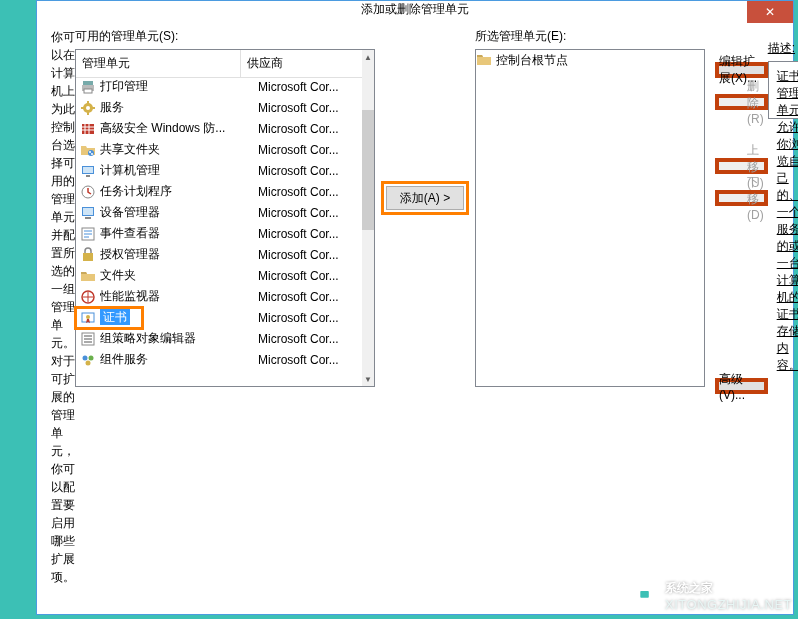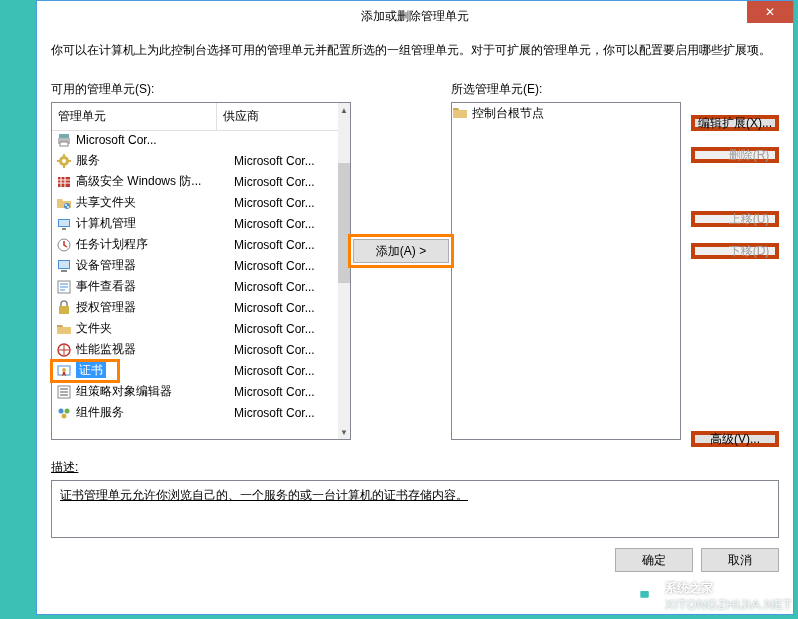--- a/index.html
+++ b/index.html
@@ -1,21 +1,21 @@
 <!DOCTYPE html>
 <html><head>
 <meta charset="utf-8">
 <style>
 * { box-sizing: border-box; margin: 0; padding: 0; font-family: "Microsoft YaHei", "Segoe UI", Tahoma, sans-serif; font-size: 12px; }
 body { background: #3cc0b5; width: 798px; height: 619px; position: relative; overflow: hidden; }
 .window { position: absolute; left: 4px; top: 0; right: 4px; bottom: 4px; background: #fff; border: 1px solid #4b9be0; display: flex; flex-direction: column; margin-left: 32px; }
 .titlebar { height: 30px; background: #fff; display: flex; align-items: center; justify-content: center; position: relative; }
 .titlebar .title { color: #000; font-size: 12px; }
 .titlebar .close { position: absolute; right: 0; top: 0; width: 46px; height: 22px; background: #c8503c; color: #fff; display: flex; align-items: center; justify-content: center; cursor: pointer; }
-.content { padding: 10px 14px 12px 14px; flex: 1; display: flex; flex-direction: column; }
+.content { padding: 10px 14px 12px 14px; flex: 1; display: flex; }
 .intro { color: #000; line-height: 1.5; margin-bottom: 22px; }
 .columns { display: flex; gap: 10px; align-items: flex-start; }
 .col-left { width: 300px; }
 .col-mid { width: 80px; display:flex; flex-direction:column; justify-content:center; height:340px; align-items:center;}
 .col-right { width: 230px; }
 .col-buttons { flex:1; display:flex; flex-direction:column; gap:16px; align-items:stretch;}
 .section-label { margin-bottom: 4px; color:#000;}
 .listbox { border: 1px solid #828790; background:#fff; height: 338px; position:relative;}
 .list-header { display:flex; background:#fff; border-bottom:1px solid #e0e0e0;}
 .list-header .hcell { padding:5px 6px; border-right:1px solid #e0e0e0; color:#000;}
@@ -31,21 +31,21 @@
 .highlight-box { border:3px solid #ff7f00; position:absolute; pointer-events:none;}
 .scrollbar { position:absolute; right:0; top:0; bottom:0; width:12px; background:#f0f0f0;}
 .scroll-thumb { position:absolute; left:0; right:0; top:60px; height:120px; background:#cdcdcd;}
 .scroll-arrow { position:absolute; left:0; right:0; height:14px; background:#f0f0f0; display:flex; align-items:center; justify-content:center; color:#606060; font-size:8px;}
 .scroll-arrow.up { top:0;}
 .scroll-arrow.down { bottom:0;}
 .rightbox { border:1px solid #828790; background:#fff; height:338px; padding:0;}
 .rightbox .row { display:flex; align-items:center; height:20px;}
 .rightbox .row .ico { width:16px; height:16px; margin-right:4px; display:inline-flex; align-items:center; justify-content:center;}
 .addbtn-wrap { position:relative;}
-.addbtn { width:96px; height:24px; background:#e1e1e1; border:1px solid #adadad; cursor:pointer; display:flex; align-items:center; justify-content:center; color:#000;}
+.addbtn { width:78px; height:24px; background:#e1e1e1; border:1px solid #adadad; cursor:pointer; display:flex; align-items:center; justify-content:center; color:#000;}
 .sidebtn { height:16px; background:#e1e1e1; border:4px solid #c2410c; cursor:pointer; display:flex; align-items:center; justify-content:center;}
 .sidebtn.disabled { color:#a0a0a0; background:#efefef;padding-left:28px;}
 .desc-area { margin-top: 12px; text-decoration: underline;}
 .desc-box { border:1px solid #828790; background:#fff; height:58px; padding:6px 8px;}
 .bottom-buttons { display:flex; justify-content:flex-end; gap:8px; margin-top:10px;}
 .bottom-buttons .btn { width:78px; height:24px; background:#e1e1e1; border:1px solid #adadad; display:flex; align-items:center; justify-content:center; cursor:pointer;}
 .watermark { position:absolute; right:6px; bottom:6px; display:flex; align-items:center; gap:6px; color:#fff; font-size:18px; font-weight:bold; text-shadow:0 0 3px rgba(0,0,0,.4); pointer-events:none;}
 .watermark .wm-sub { font-size:13px; font-weight:normal; letter-spacing:.5px; display:block; color:#e8f6f5;}
 .watermark svg { width:34px; height:34px;}
 .spacer-advanced { margin-top: 140px;}
@@ -74,20 +74,21 @@
           </div>
           <div class="list-body" id="list-body">
               <div class="list-row">
                 <span class="ico">
                   <svg viewBox="0 0 16 16">
                     <rect x="3" y="2" width="10" height="4" fill="#7aa"></rect>
                     <rect x="2" y="6" width="12" height="6" fill="#bbb"></rect>
                     <rect x="4" y="10" width="8" height="4" fill="#fff" stroke="#888"></rect>
                   </svg>
                 </span>
+                <span class="c1">打印管理</span>
                 <span class="c2">Microsoft Cor...</span>
               </div>
               <div class="list-row">
                 <span class="ico">
                   <svg viewBox="0 0 16 16">
                     <circle cx="8" cy="8" r="5" fill="#d4b24a"></circle>
                     <circle cx="8" cy="8" r="2" fill="#fff"></circle>
                     <path d="M8 1v3M8 12v3M1 8h3M12 8h3" stroke="#d4b24a" stroke-width="2"></path>
                   </svg>
                 </span>

